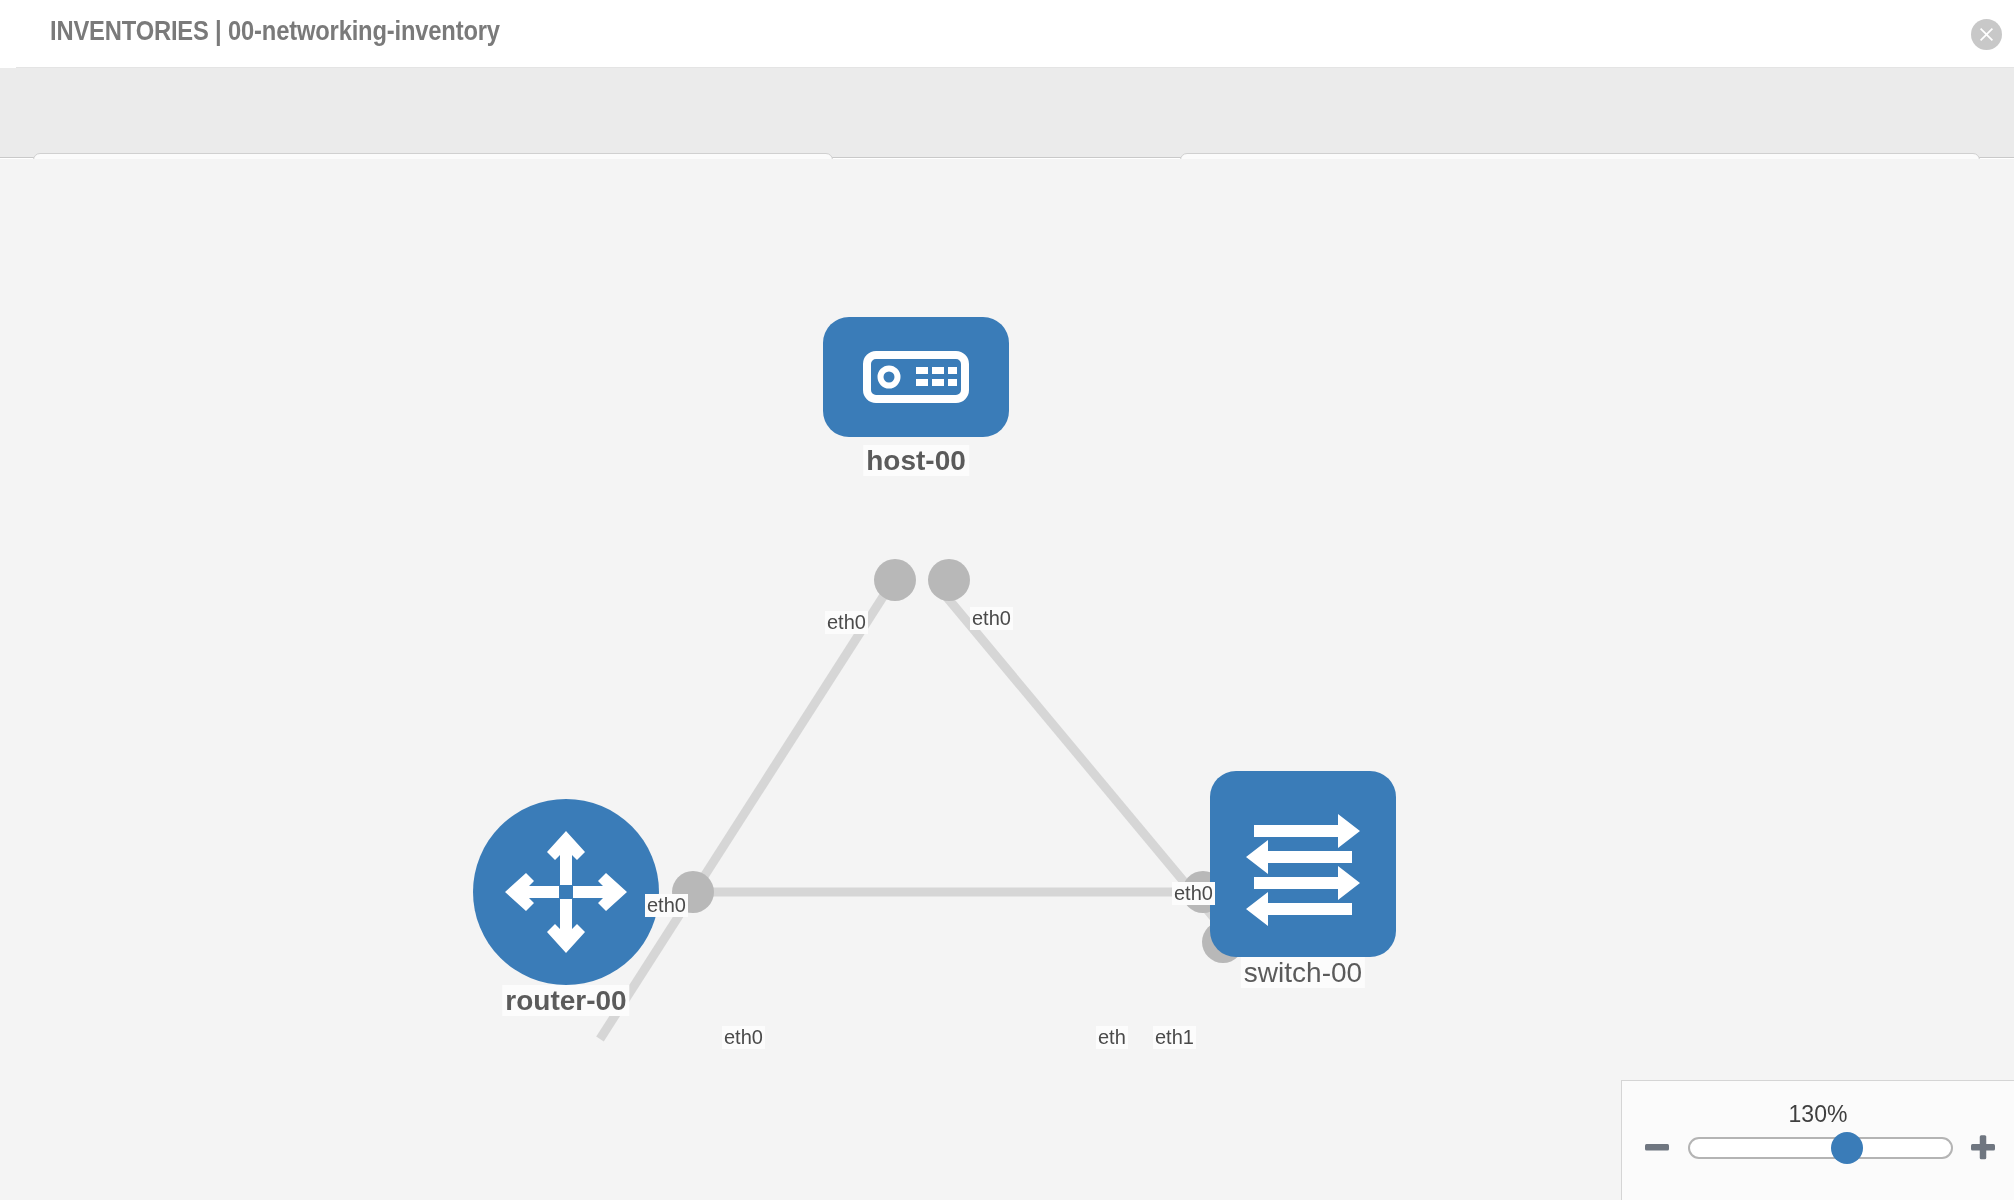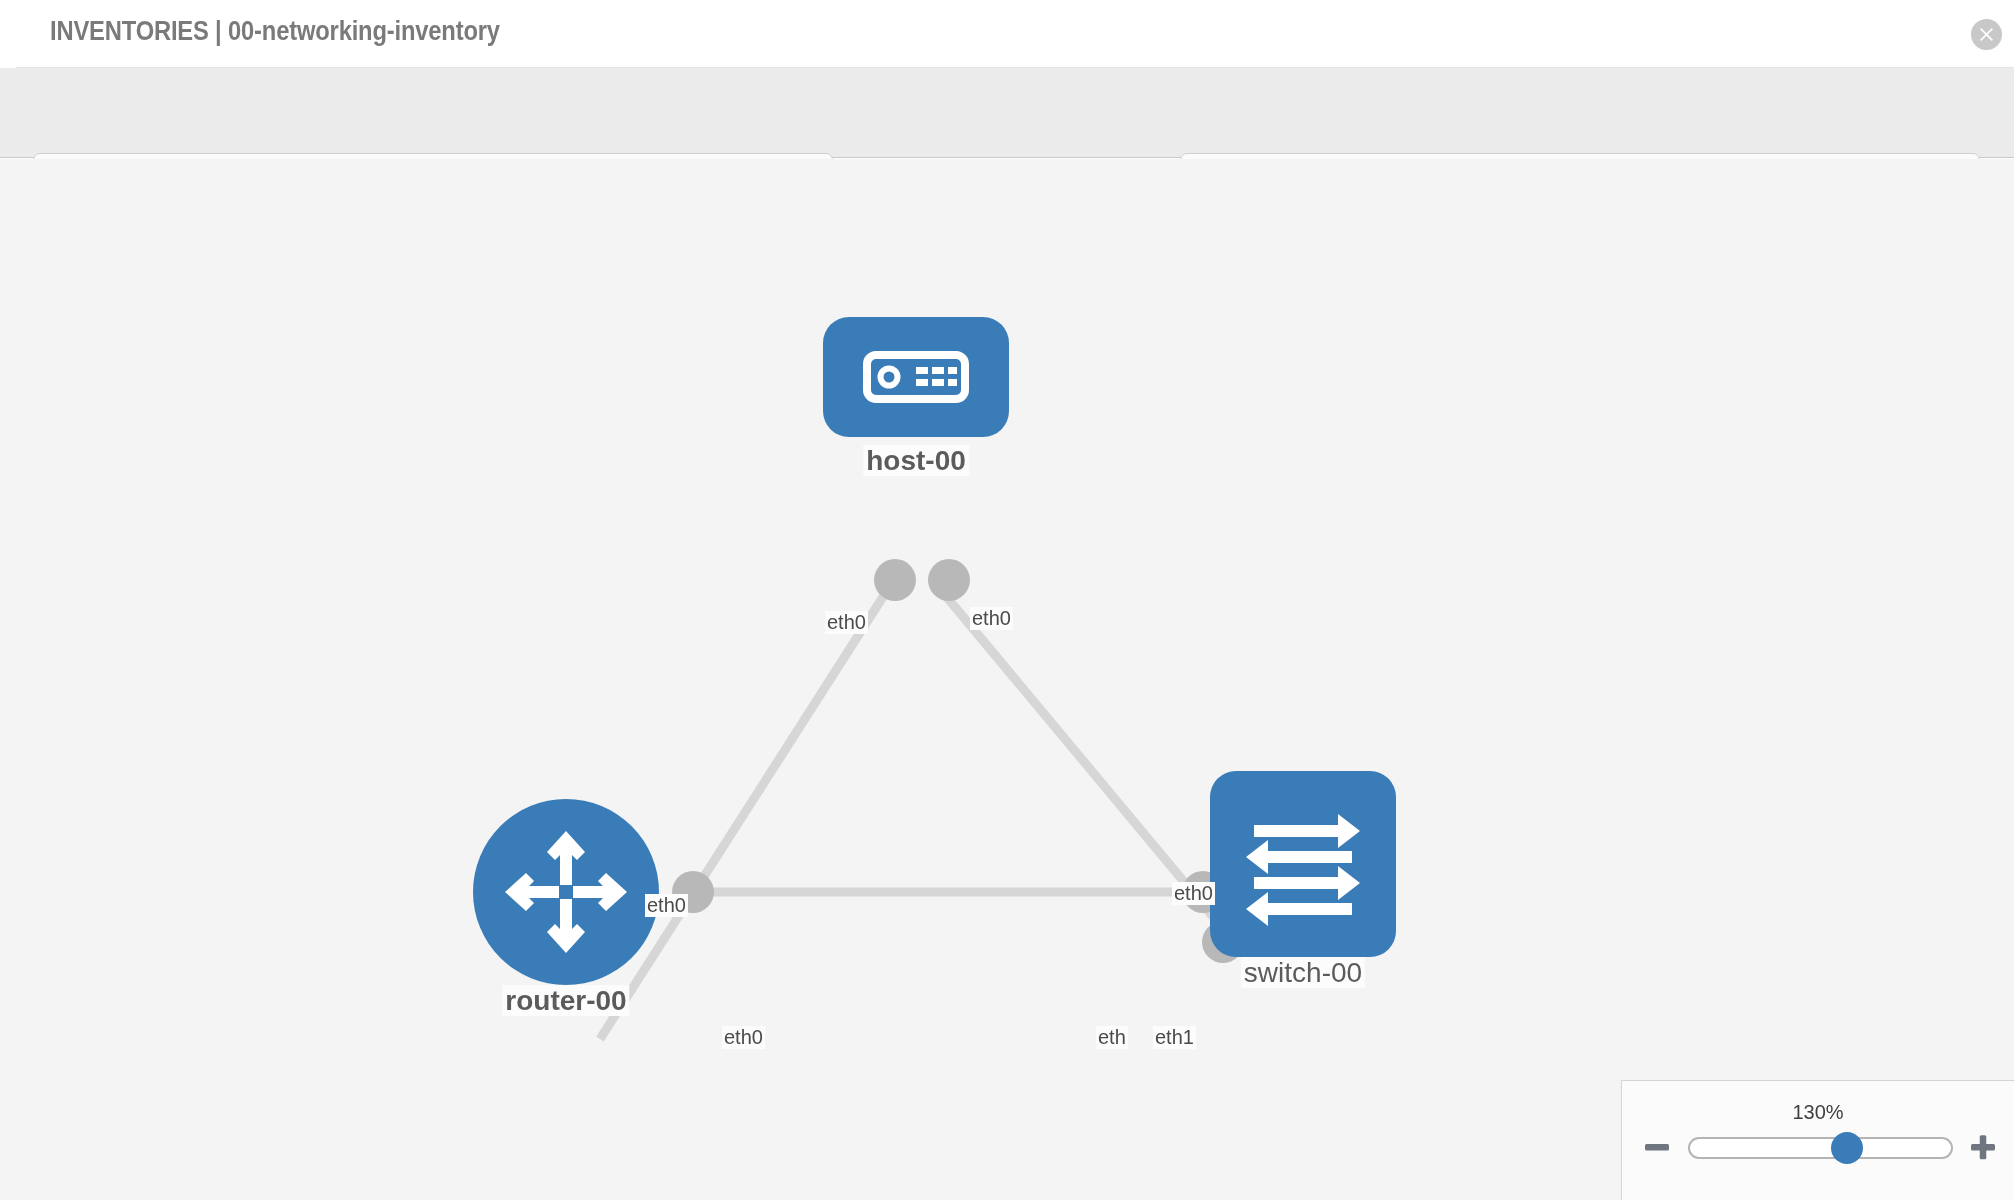--- a/index.html
+++ b/index.html
@@ -174,21 +174,21 @@
     border-right: none;
     border-bottom: none;
     box-sizing: border-box;
   }
   .zoom-pct {
     position: absolute;
     top: 20px;
     left: 0;
     width: 100%;
     text-align: center;
-    font-size: 20px;
+    font-size: 23px;
     color: #3f3f3f;
   }
   .zoom-minus, .zoom-plus {
     position: absolute;
     top: 51px;
     width: 30px;
     height: 30px;
     cursor: pointer;
   }
   .zoom-minus { left: 20px; }

